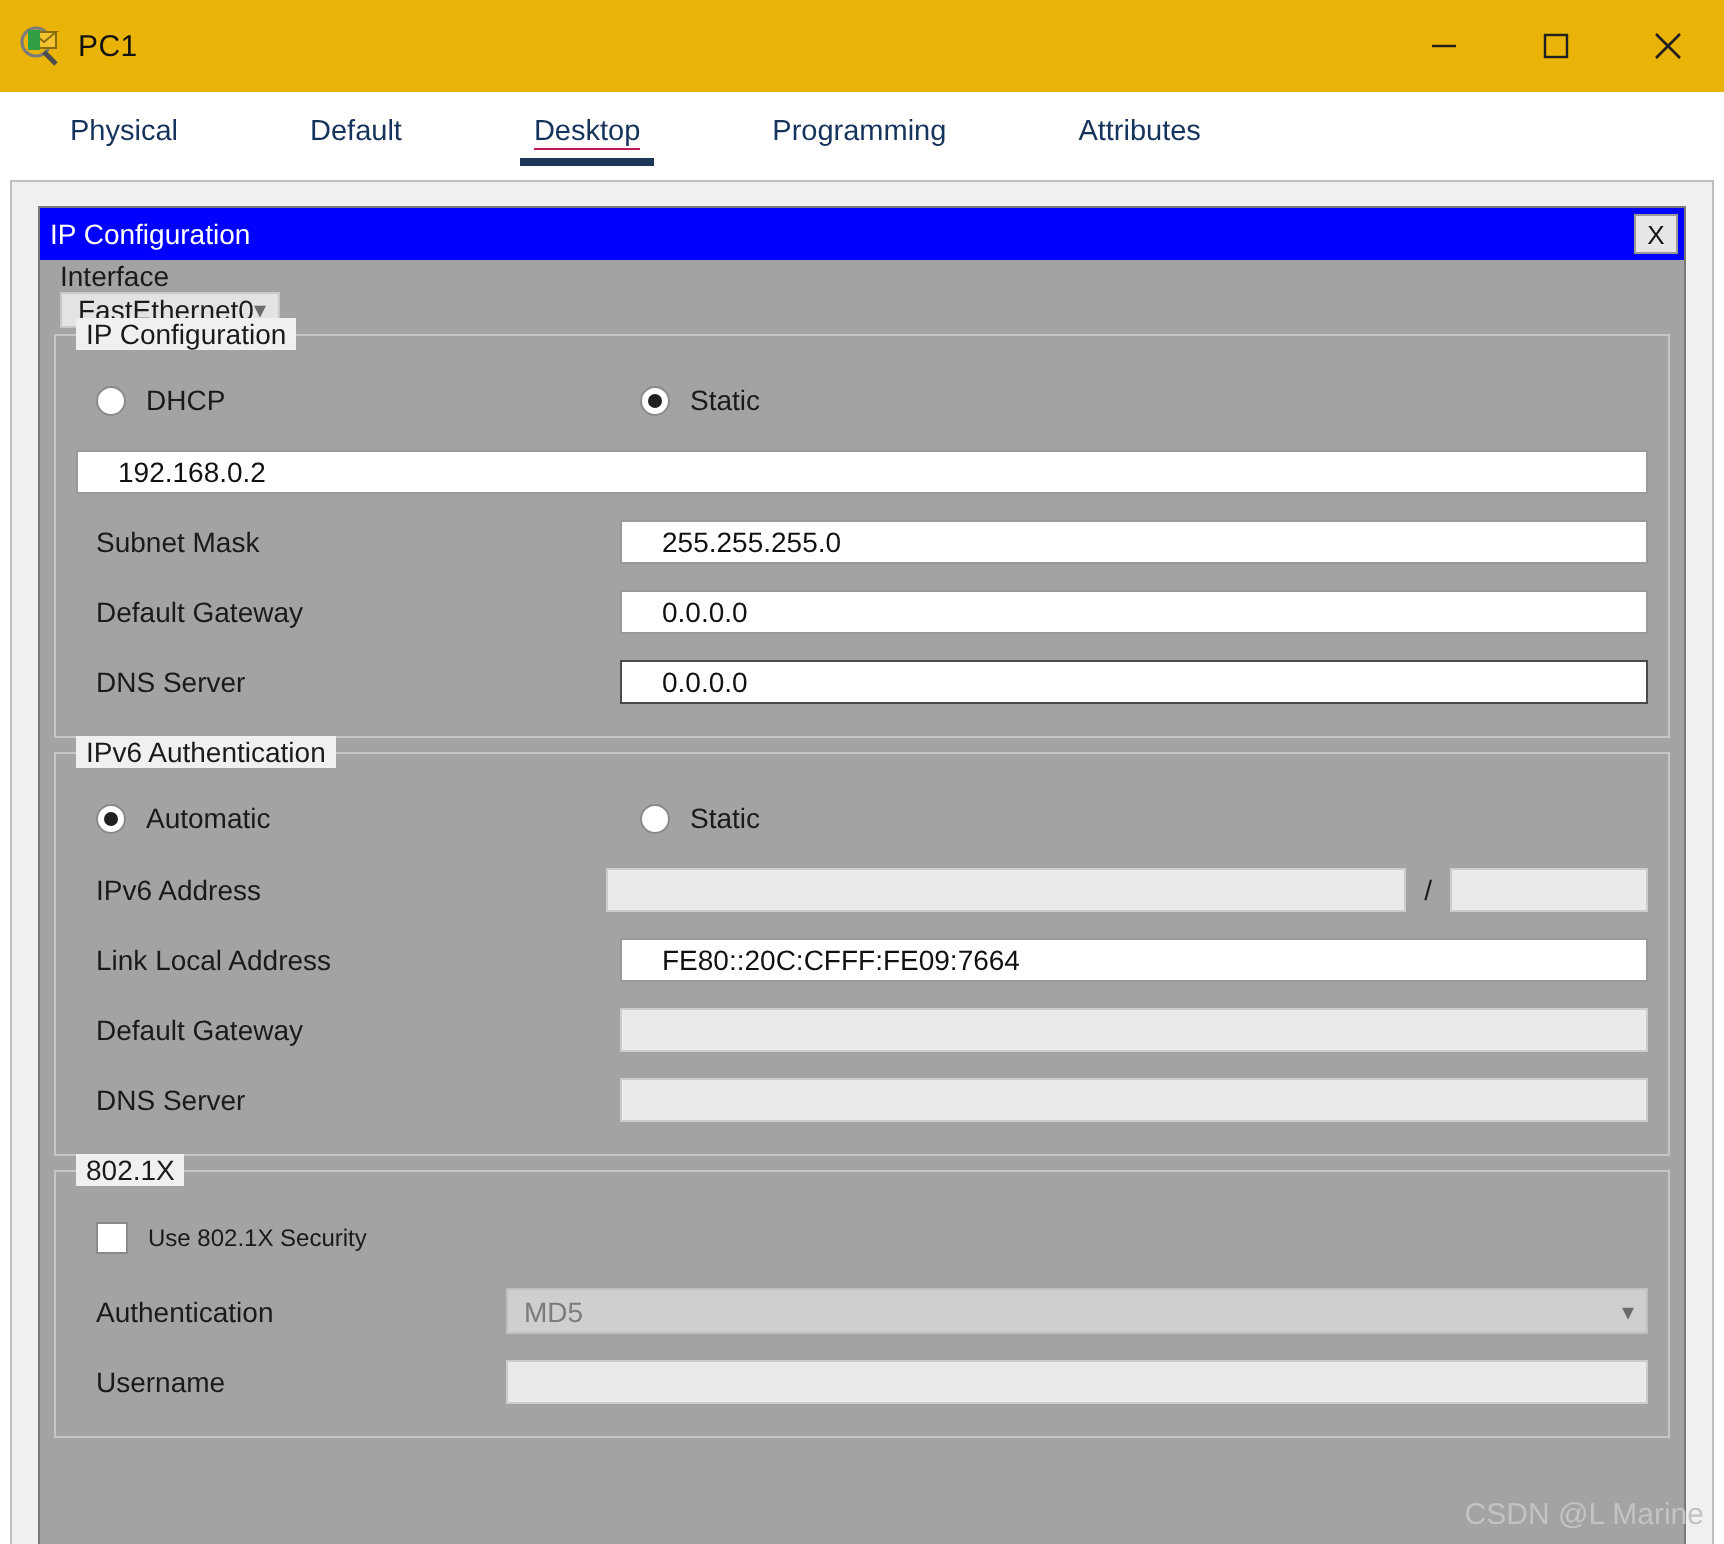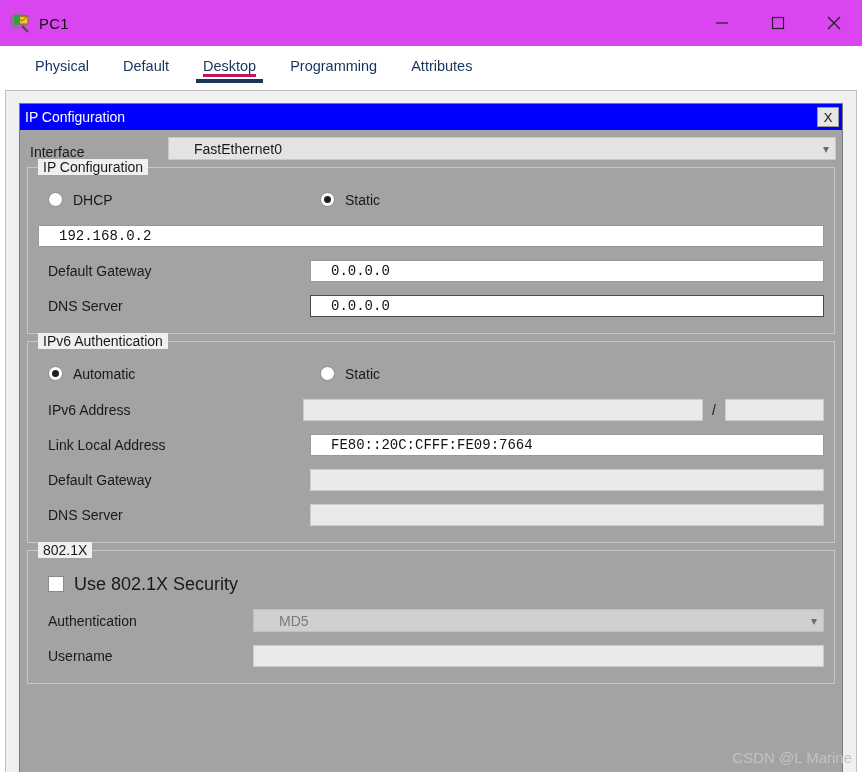--- a/index.html
+++ b/index.html
@@ -15,21 +15,21 @@
     color: #1a1a1a;
     overflow: hidden;
     position: relative;
   }
 
   
   .titlebar {
     height: 46px;
     display: flex;
     align-items: center;
-    background: #d946ef;
+    background: #eab308;
     position: relative;
   }
   .app-icon {
     width: 22px;
     height: 22px;
     margin-left: 9px;
     margin-right: 8px;
     flex: 0 0 auto;
     position: relative;
   }
@@ -58,31 +58,32 @@
   .win-btn svg { display: block; }
 
   
   .tabstrip {
     height: 37px;
     background: #ffffff;
     display: flex;
     align-items: flex-end;
     padding-left: 18px;
     box-sizing: border-box;
+    gap: 32px;
   }
   .tab {
     position: relative;
     padding: 0 17px 9px 17px;
     font-size: 14.5px;
     color: #16335c;
     cursor: default;
     white-space: nowrap;
   }
   .tab.active { color: #16335c; }
-  .tab.active .tab-label { border-bottom: 3px solid #be185d; }
+  .tab.active .tab-label { border-bottom: 1px solid #be185d; }
   .tab.active::after {
     content: "";
     position: absolute;
     left: 10px;
     right: 10px;
     bottom: 0;
     height: 4px;
     background: #1d3557;
   }
 
@@ -139,38 +140,39 @@
     box-sizing: border-box;
   }
 
   .dialog-body {
     padding: 0 6px;
   }
 
   
   .iface-row {
     display: flex;
-    align-items: flex-end;
+    align-items: flex-start;
     height: 30px;
     padding-left: 4px;
+    flex-direction: column;
   }
   .iface-label {
     width: 138px;
     font-size: 14px;
     color: #1a1a1a;
   }
   .combo {
     flex: 1;
     height: 23px;
     background: #e3e3e3;
     border: 1px solid #c8c8c8;
     display: flex;
     align-items: center;
     justify-content: space-between;
-    padding: 0 6px 0 25px;
+    padding: 0 6px 0 8px;
     font-size: 14px;
     color: #1a1a1a;
     box-sizing: border-box;
     cursor: default;
   }
   .combo.disabled {
     background: #cfcfcf;
     border-color: #c0c0c0;
     color: #7b7b7b;
   }
@@ -204,20 +206,21 @@
     padding-left: 10px;
     font-size: 14px;
     color: #1a1a1a;
     box-sizing: border-box;
   }
 
   
   .radio-row { display: flex; align-items: center; height: 36px; }
   .radio-opt {
     display: flex;
+    align-items: center;
     cursor: default;
   }
   .radio-opt.first { width: 282px; padding-left: 10px; box-sizing: border-box; }
   .radio {
     width: 15px;
     height: 15px;
     border-radius: 50%;
     border: 1px solid #8a8a8a;
     background: #ffffff;
     margin-right: 10px;
@@ -242,21 +245,20 @@
     height: 22px;
     background: #ffffff;
     border: 1px solid #999999;
     font-size: 14px;
     color: #111;
     display: flex;
     align-items: center;
     padding: 0 20px;
     box-sizing: border-box;
     cursor: text;
-    font-family: Liberation Mono, monospace;
   }
   .field.focused { border: 1px solid #4a4a4a; }
   .field.disabled {
     background: #eaeaea;
     border: 1px solid #cccccc;
     color: #8a8a8a;
   }
   .field.prefix-main { flex: 0 0 auto; width: 400px; }
   .slash {
     padding: 0 9px;
@@ -269,21 +271,21 @@
   .check-row { display: flex; align-items: center; height: 38px; padding-left: 10px; }
   .checkbox {
     width: 16px;
     height: 16px;
     border: 1px solid #8a8a8a;
     background: #ffffff;
     margin-right: 10px;
     box-sizing: border-box;
     flex: 0 0 auto;
   }
-  .check-label { font-size: 18px; text-align: center; }
+  .check-label { font-size: 12px; text-align: center; }
 
   .row-label.w802 { width: 215px; }
 
   
   .watermark {
     position: absolute;
     right: 10px;
     bottom: 6px;
     font-size: 15px;
     color: #c3c3c3;
@@ -374,20 +376,24 @@
           <div class="radio-opt">
             <span class="radio checked"></span>
             <span class="radio-label">Static</span>
           </div>
         </div>
 
         <div class="row">
           <div class="field">192.168.0.2</div>
         </div>
 
+        <div class="row">
+          <span class="row-label">Subnet Mask</span>
+          <div class="field">255.255.255.0</div>
+        </div>
 
         <div class="row">
           <span class="row-label">Default Gateway</span>
           <div class="field">0.0.0.0</div>
         </div>
 
         <div class="row">
           <span class="row-label">DNS Server</span>
           <div class="field focused">0.0.0.0</div>
         </div>

